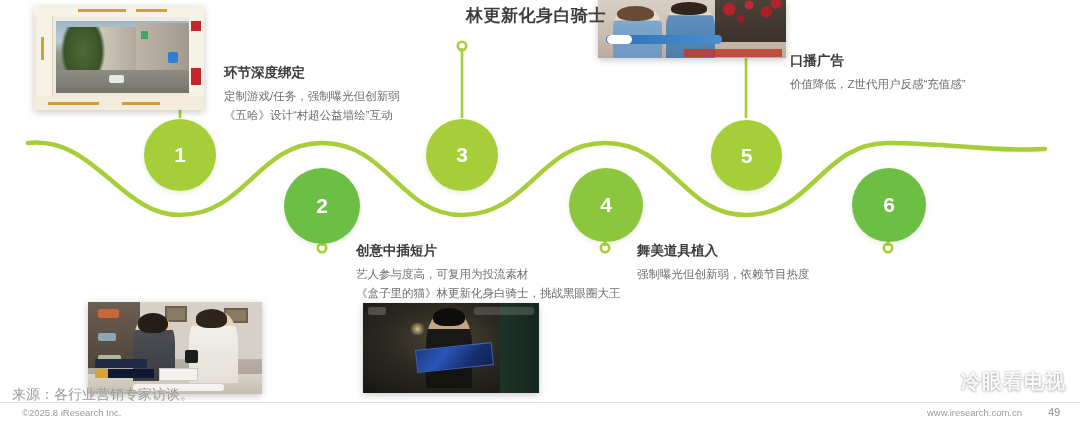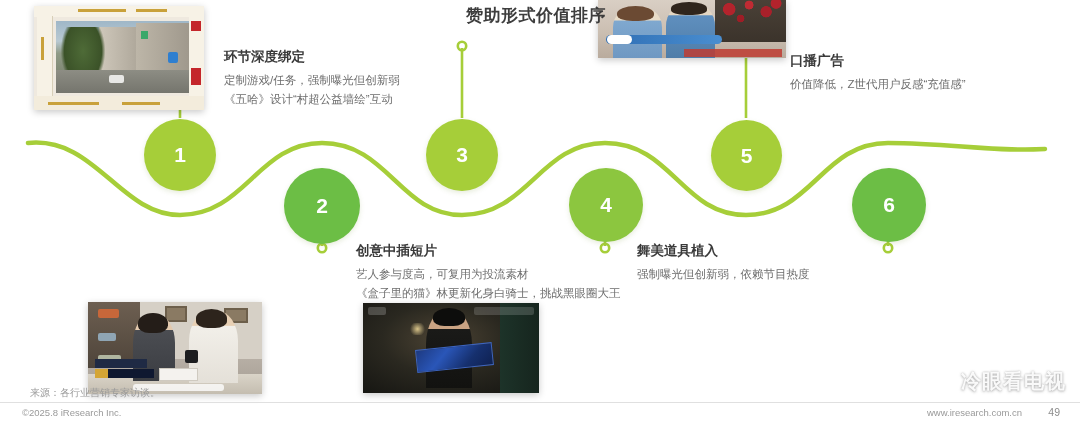--- a/index.html
+++ b/index.html
@@ -193,22 +193,22 @@
     border:1px solid #3c64c0; }
   .t4-lamp { position:absolute; left:26%; top:22%; width:10%; height:14%;
     background: radial-gradient(circle,#d9c489 0%, rgba(217,196,137,0) 72%); }
   .t4-topR { position:absolute; right:3%; top:4%; width:34%; height:9%;
     background: rgba(255,255,255,0.16); border-radius:2px; }
   .t4-topL { position:absolute; left:3%; top:4%; width:10%; height:9%;
     background: rgba(255,255,255,0.2); border-radius:2px; }
 
   
   .footer-src {
-    position: absolute; left: 30px; top: 386px;
-    font-size: 10px; color: #9a9a9a; z-index: 6; white-space: nowrap;
+    position: absolute; left: 12px; top: 386px;
+    font-size: 14px; color: #9a9a9a; z-index: 6; white-space: nowrap;
   }
   .footer-rule {
     position: absolute; left: 0; top: 402px; width: 1080px;
     border-top: 1px solid #e0e0e0; z-index: 5;
   }
   .footer-copy {
     position: absolute; left: 22px; top: 407px;
     font-size: 9.5px; color: #9a9a9a; z-index: 6; white-space: nowrap;
   }
   .footer-url {
@@ -226,21 +226,21 @@
     text-shadow: 0 0 2px rgba(130,130,130,0.55), 0 1px 3px rgba(120,120,120,0.45);
     letter-spacing: 1px;
     z-index: 7; white-space: nowrap;
   }
 </style>
 </head>
 <body>
 
 <div id="slide">
 
-  <div class="slide-title">赞助形式价值排序</div>
+  <div class="slide-title">林更新化身白骑士</div>
 
   <div class="thumb" style="left:34px; top:6px; width:170px; height:104px;">
     <div class="thumb-inner">
       <div class="t1-bg"></div>
       <div class="t1-screen"></div>
       <div class="t1-bldgL"></div>
       <div class="t1-bldgR"></div>
       <div class="t1-tree"></div>
       <div class="t1-road"></div>
       <div class="t1-car"></div>
@@ -350,21 +350,21 @@
   <div class="num-circle" style="left:569px; top:168px; width:74px; height:74px; background:#8cc63f;">
     <span>4</span>
   </div>
   <div class="num-circle" style="left:711px; top:120px; width:71px; height:71px; background:#a6ce39;">
     <span>5</span>
   </div>
   <div class="num-circle" style="left:852px; top:168px; width:74px; height:74px; background:#6cbe45;">
     <span>6</span>
   </div>
 
-  <div class="txt-block" style="left:224px; top:48px;">
+  <div class="txt-block" style="left:224px; top:64px;">
     <div class="txt-head">环节深度绑定</div>
     <div class="txt-line">定制游戏/任务，强制曝光但创新弱</div>
     <div class="txt-line">《五哈》设计“村超公益墙绘”互动</div>
   </div>
 
 
 
   <div class="txt-block" style="left:356px; top:242px;">
     <div class="txt-head">创意中插短片</div>
     <div class="txt-line">艺人参与度高，可复用为投流素材</div>

